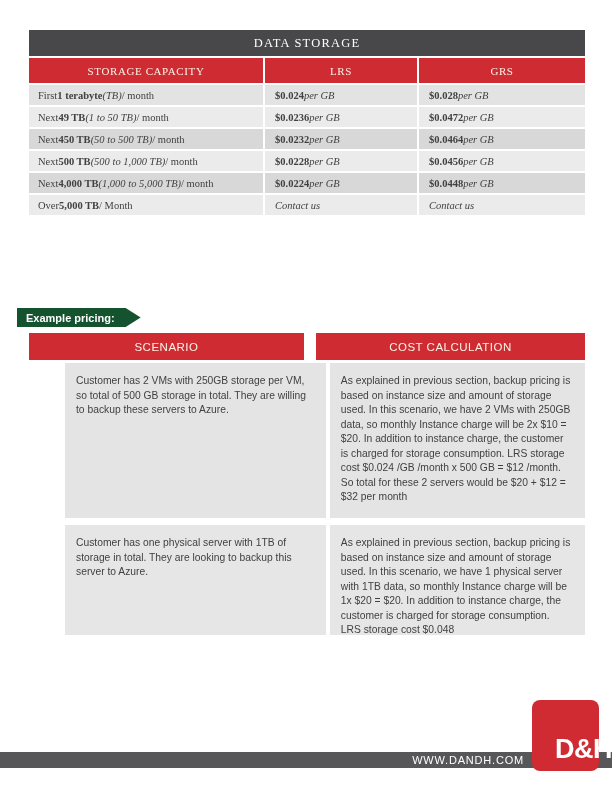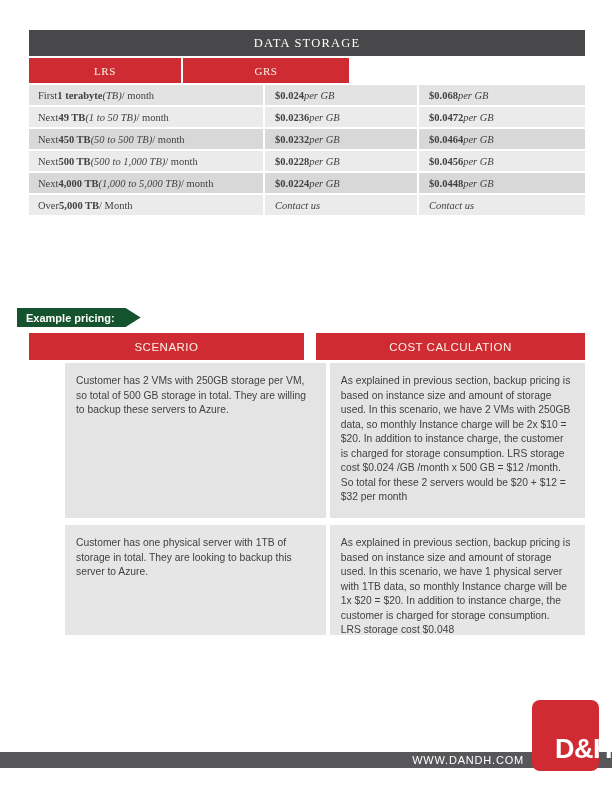--- a/index.html
+++ b/index.html
@@ -70,37 +70,38 @@
 </style>
 </head>
 <body>
 
 <div class="page">
 
   <div class="storage-table">
     <div class="ds-title">DATA STORAGE</div>
 
     <div class="flex-row">
+      <div class="ds-head-cell c1">STORAGE CAPACITY</div>
       <div class="ds-head-cell c2">LRS</div>
       <div class="ds-head-cell c3">GRS</div>
     </div>
 
     <div class="flex-row">
       <div class="ds-cell c1 shade-mid">
           <span>First </span>
           <span class="b">1 terabyte </span>
           <span class="it">(TB)</span>
           <span> / month</span>
         </div>
       <div class="ds-cell price c2 shade-mid">
           <span class="pv">$0.024</span>
           <span class="pu"> per GB</span>
         </div>
       <div class="ds-cell price c3 shade-mid">
-          <span class="pv">$0.068</span>
+          <span class="pv">$0.028</span>
           <span class="pu"> per GB</span>
         </div>
     </div>
 
     <div class="flex-row">
       <div class="ds-cell c1 shade-light">
           <span>Next </span>
           <span class="b">49 TB </span>
           <span class="it">(1 to 50 TB)</span>
           <span> / month</span>

